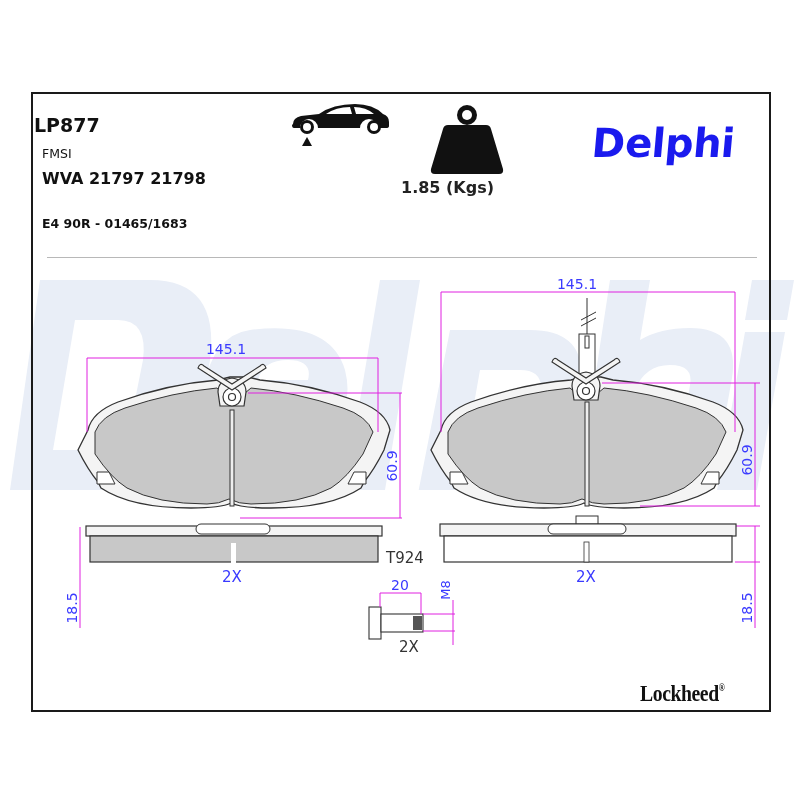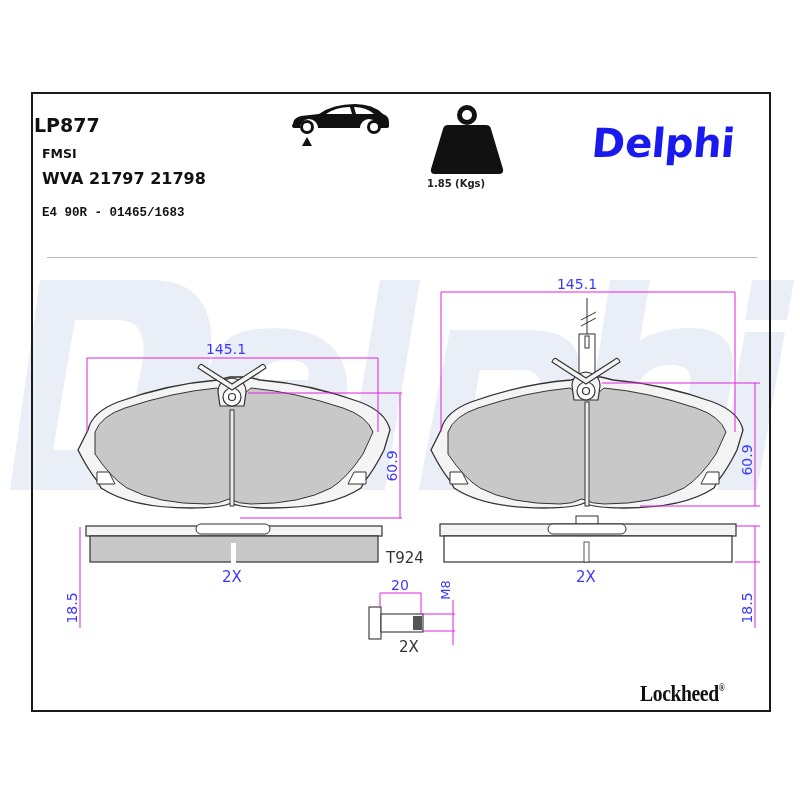--- a/index.html
+++ b/index.html
@@ -1,25 +1,25 @@
 <!DOCTYPE html>
 <html><head>
 <meta charset="utf-8">
 <style>
   html,body{margin:0;padding:0;background:#fff;}
   body{width:800px;height:800px;position:relative;overflow:hidden;font-family:"DejaVu Sans","Liberation Sans",sans-serif;}
   .watermark{position:absolute;left:0;top:270px;width:800px;height:220px;}
   .frame{position:absolute;left:31px;top:92px;width:740px;height:620px;border:2.5px solid #1a1a1a;box-sizing:border-box;}
   .part-no{position:absolute;left:34px;top:114px;font-weight:bold;font-size:19px;color:#111;}
-  .fmsi{position:absolute;left:42px;top:146px;font-weight:bold;font-size:12.5px;color:#111;}
+  .fmsi{position:absolute;left:42px;top:146px;font-weight:normal;font-size:12.5px;color:#111;}
   .wva{position:absolute;left:42px;top:169px;font-weight:bold;font-size:16px;color:#111;}
-  .approval{position:absolute;left:42px;top:206px;font-weight:bold;font-size:12.5px;color:#111;font-family:Liberation Mono, monospace;}
+  .approval{position:absolute;left:42px;top:216px;font-weight:bold;font-size:12.5px;color:#111;}
   .car{position:absolute;left:290px;top:100px;}
   .weight-icon{position:absolute;left:428px;top:103px;}
-  .weight-label{position:absolute;left:401px;top:178px;width:110px;text-align:center;font-weight:bold;font-size:10px;color:#222;}
+  .weight-label{position:absolute;left:401px;top:178px;width:110px;text-align:left;font-weight:bold;font-size:16px;color:#222;}
   .brand{position:absolute;left:592px;top:120px;font-weight:bold;font-size:40px;color:#1a1aee;letter-spacing:-0.5px;font-style:italic;transform:skewX(6deg);}
   .divider{position:absolute;left:47px;top:257px;width:710px;height:1px;background:#b8b8b8;}
   .drawing{position:absolute;left:0;top:0;}
   .lockheed{position:absolute;left:640px;top:680px;font-family:"Liberation Serif",serif;font-weight:bold;font-size:24px;color:#111;letter-spacing:-0.5px;transform:scaleX(0.82);transform-origin:left;}
   .lockheed sup{font-size:10px;vertical-align:top;position:relative;top:2px;}
 </style>
 </head>
 <body>
 
 <svg class="watermark" width="800" height="220" viewBox="0 0 800 220">

